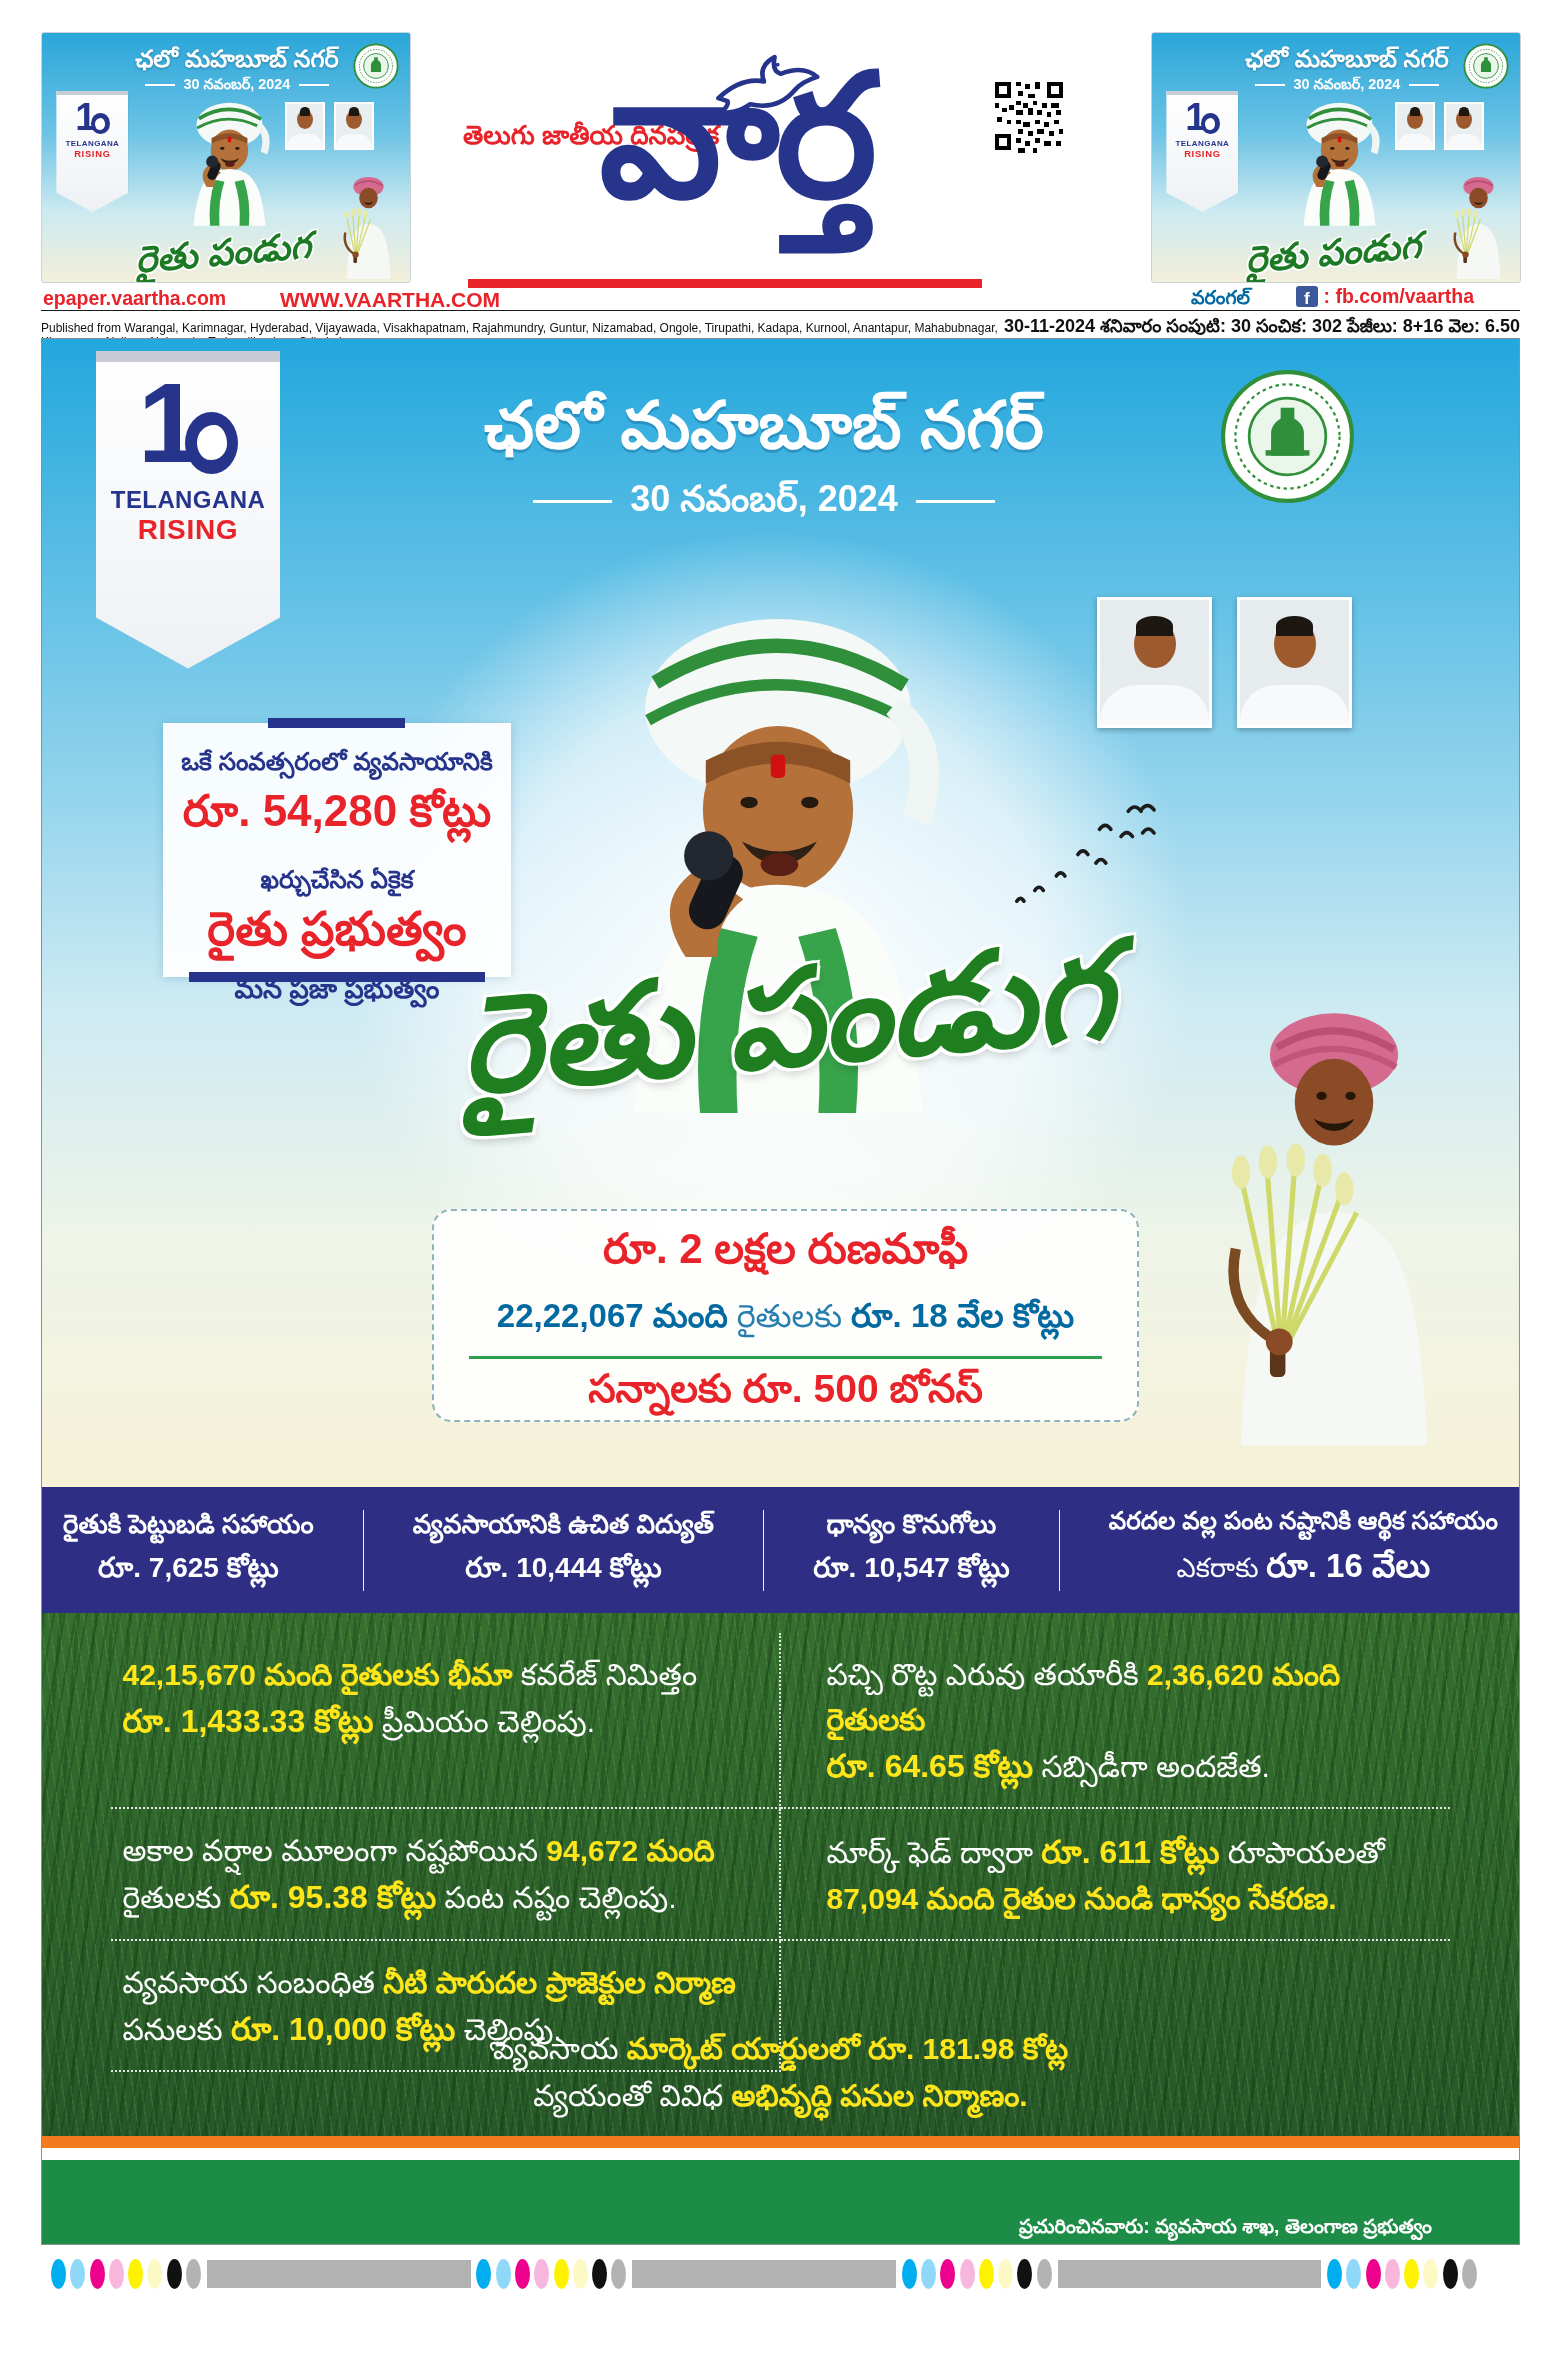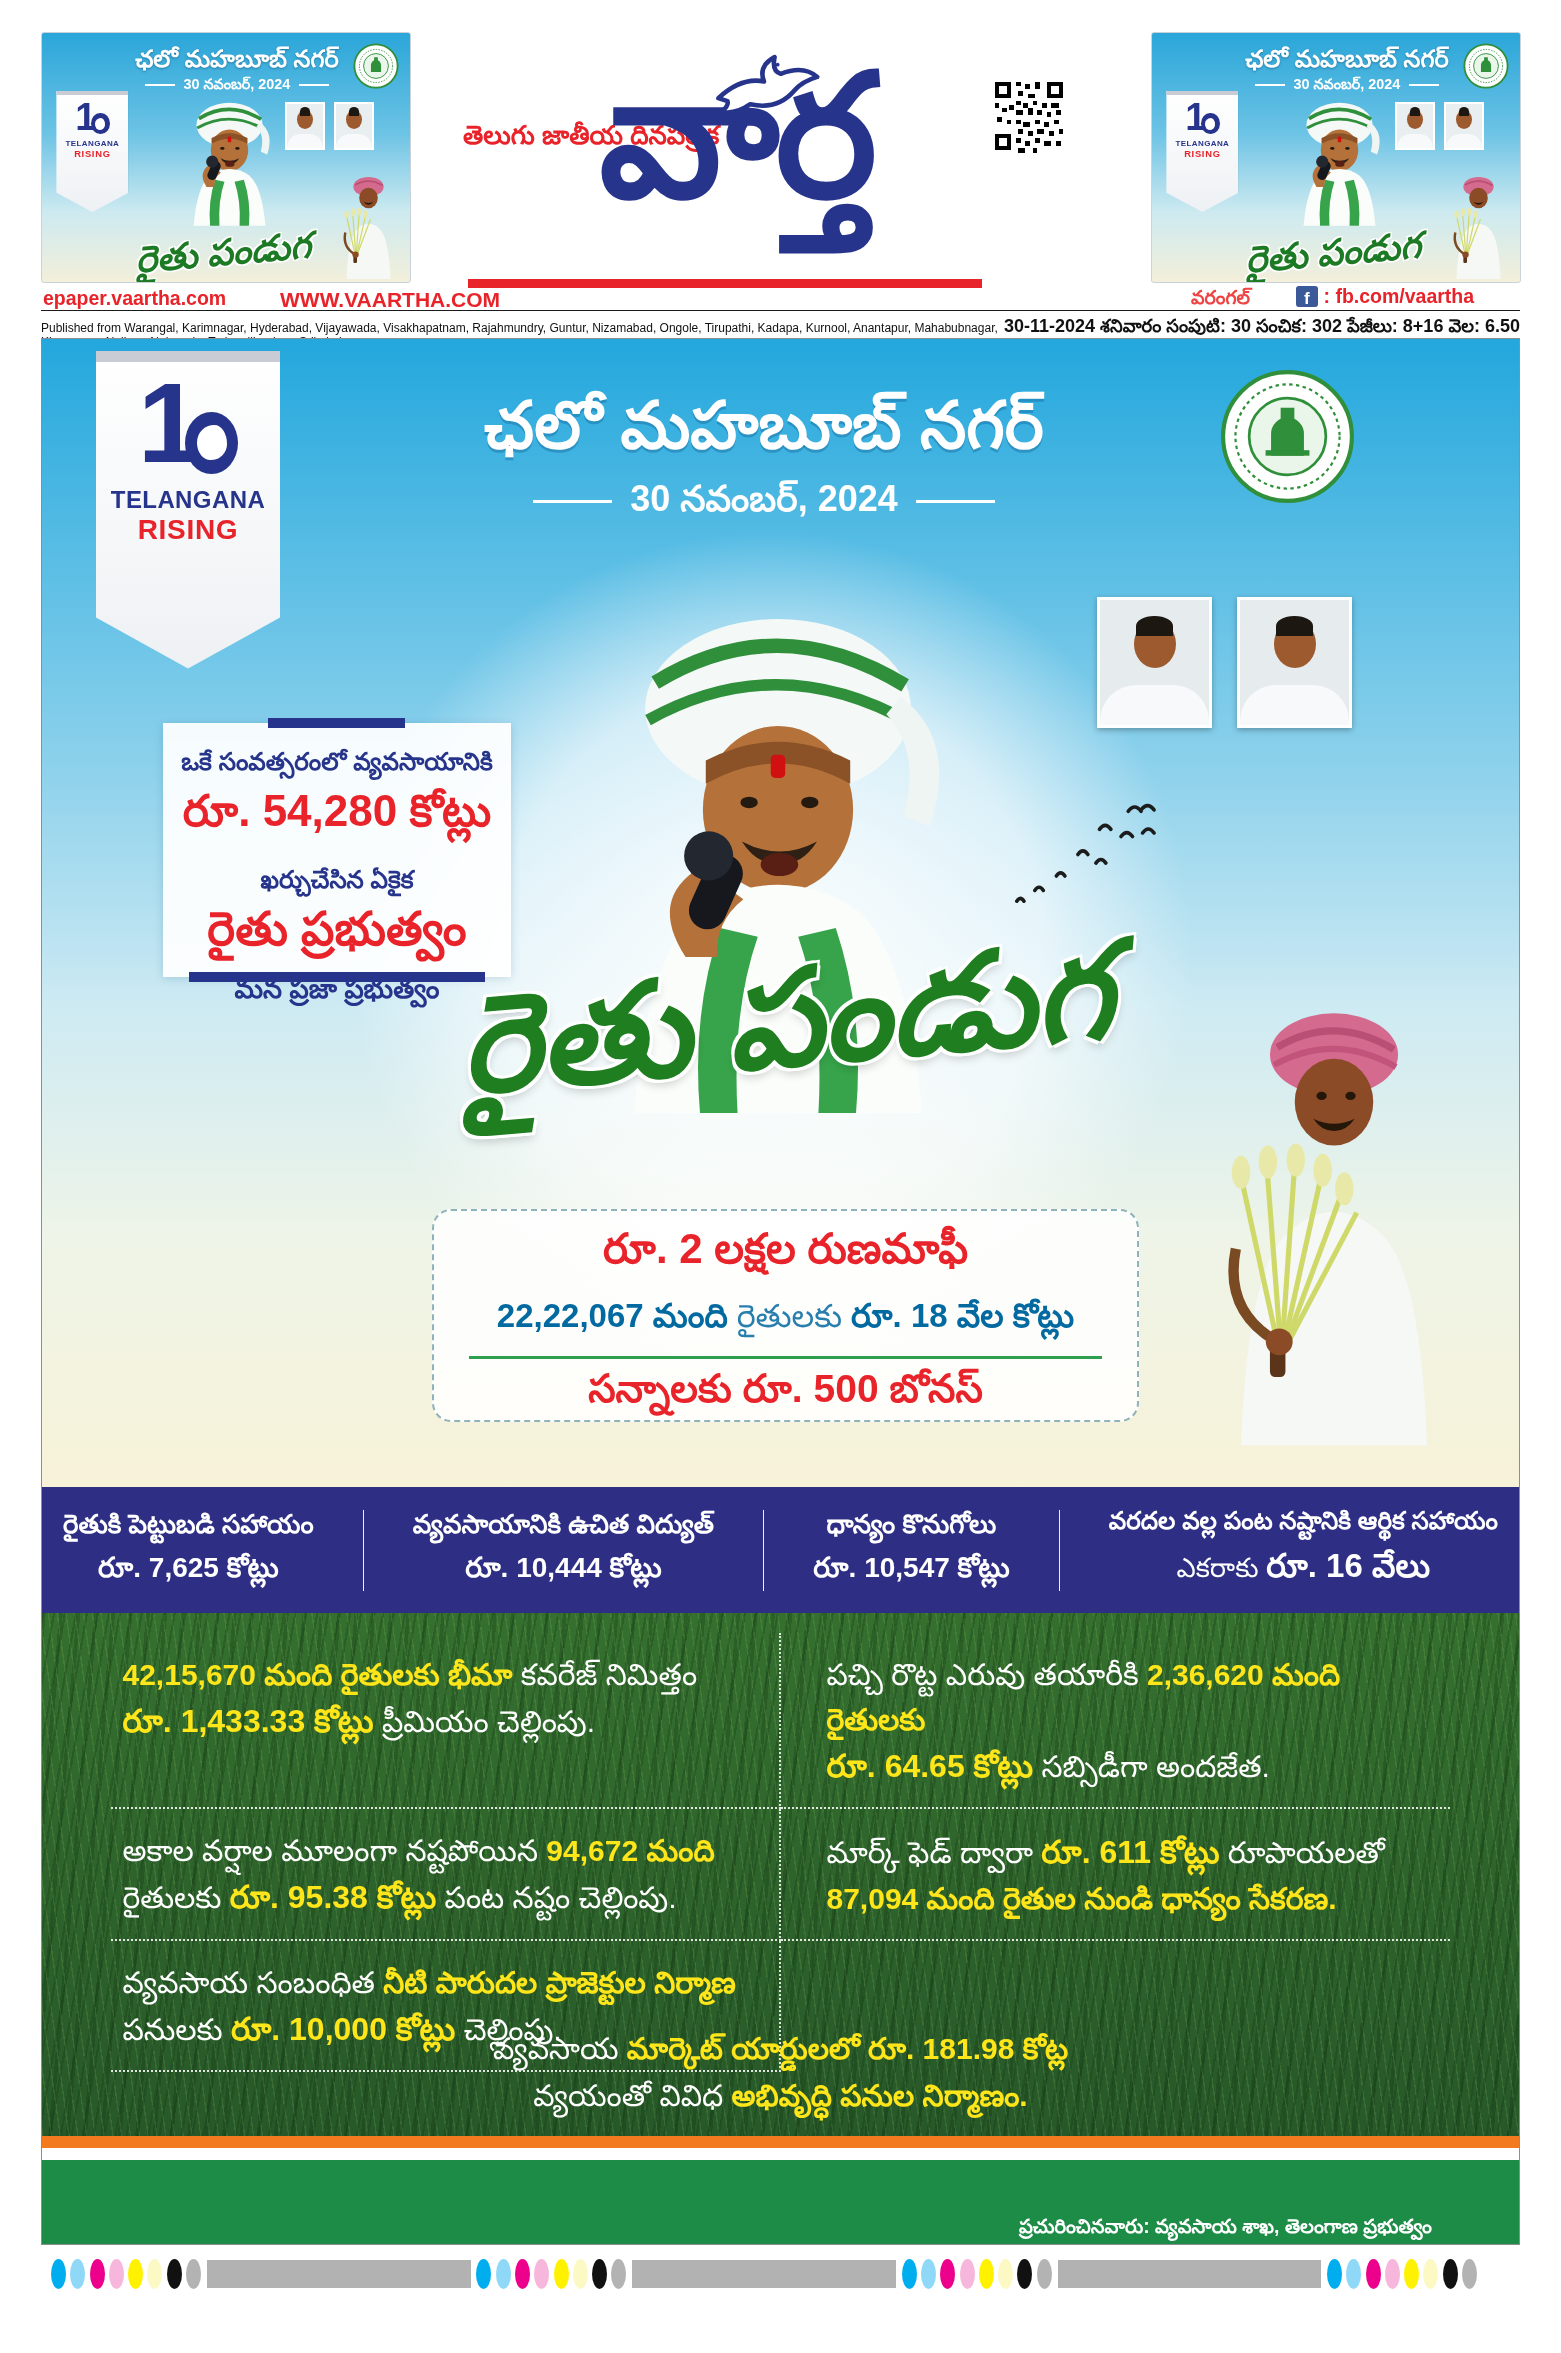--- a/index.html
+++ b/index.html
@@ -43,21 +43,21 @@
 
   .tagline { position:absolute; left:463px; top:120px; color:#e8232a; font-weight:bold; font-size:26px;
     text-shadow:0.7px 0.7px 0 #fff; }
   .logo-text { position:absolute; left:476px; top:46px; width:520px; text-align:center; color:#27348b;
     font-size:172px; line-height:1.05; font-weight:900; letter-spacing:-4.3px; }
   .logo-underline { position:absolute; left:468px; top:279px; width:514px; height:9.4px; background:#e8232a; }
   .dove { position:absolute; left:704px; top:48px; width:123px; height:76px; }
   .qr { position:absolute; left:990px; top:77px; width:78px; height:78px; }
   .epaper { position:absolute; left:43px; top:287px; color:#e8232a; font-weight:bold; font-size:19.5px; }
   .www { position:absolute; left:280px; top:288px; color:#e8232a; font-weight:bold; font-size:21px; }
-  .edition { position:absolute; left:1191px; top:287px; color:#ef4444; font-weight:bold; font-size:19px; }
+  .edition { position:absolute; left:1191px; top:287px; color:#0369a1; font-weight:bold; font-size:19px; }
   .fb-row { position:absolute; left:1296px; top:285px; display:flex; align-items:center; gap:5.8px; }
   .fb-icon { width:21.7px; height:21.7px; background:#3b5998; color:#fff; font-weight:900; font-size:17.3px;
     display:flex; align-items:flex-end; justify-content:center; border-radius:2.9px; line-height:1; }
   .fb-text { color:#e8232a; font-weight:bold; font-size:19.5px; }
 
   
   .publine { position:absolute; left:41px; top:310px; width:1479px; border-top:1.4px solid #1a1a1a; padding-top:5px;
     display:flex; justify-content:space-between; align-items:baseline; }
   .pub-left { font-size:12px; color:#111; }
   .pub-right { font-size:18px; font-weight:bold; color:#111; white-space:nowrap; }

